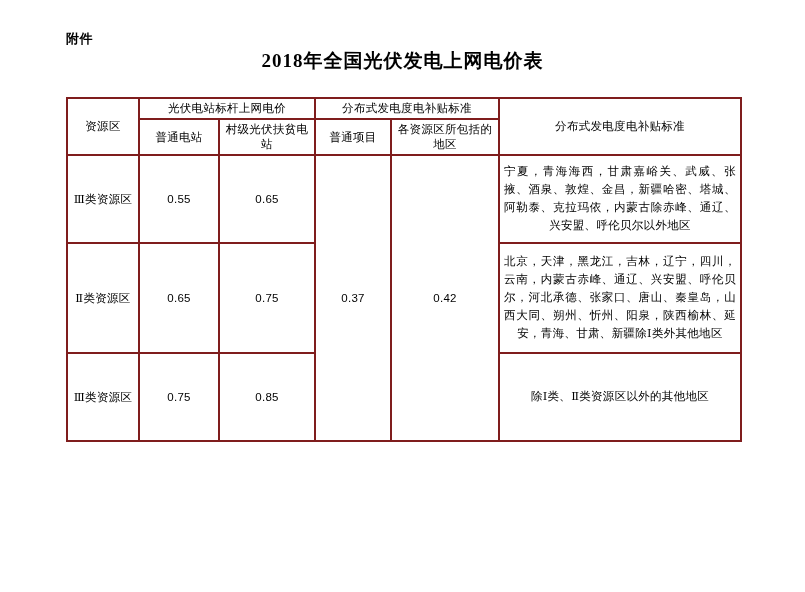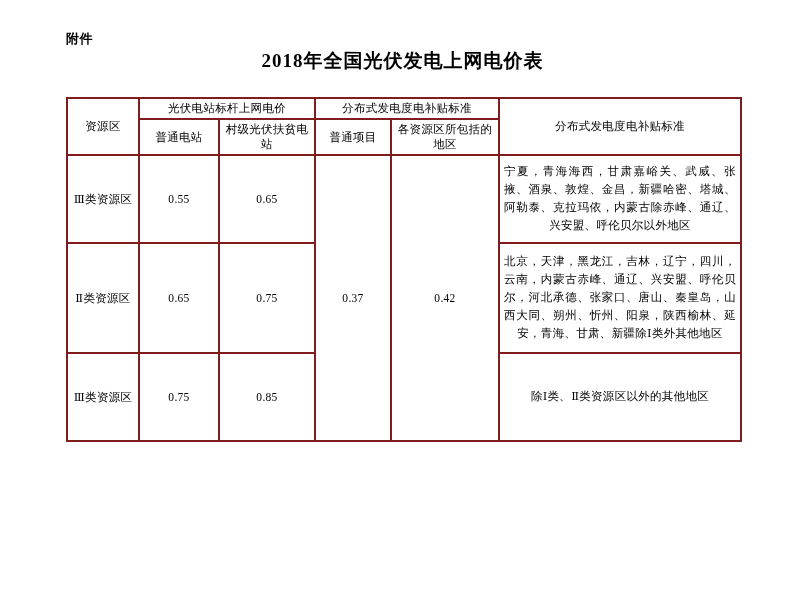--- a/index.html
+++ b/index.html
@@ -79,21 +79,21 @@
     text-align: center;
     line-height: 1.55;
     padding: 4px 8px;
     font-size: 11px;
   }
   .areas-cell .para {
     text-align: justify;
     text-align-last: center;
     display: block;
   }
-  .num-cell { font-family: Liberation Serif, serif; font-size: 12px; }
+  .num-cell { font-family: Liberation Sans, sans-serif; font-size: 12px; }
 
   .footnote {
     position: absolute;
     left: 66px;
     top: 452px;
     width: 690px;
     font-size: 11px;
     line-height: 1.65;
     text-align: justify;
     letter-spacing: 0.2px;

